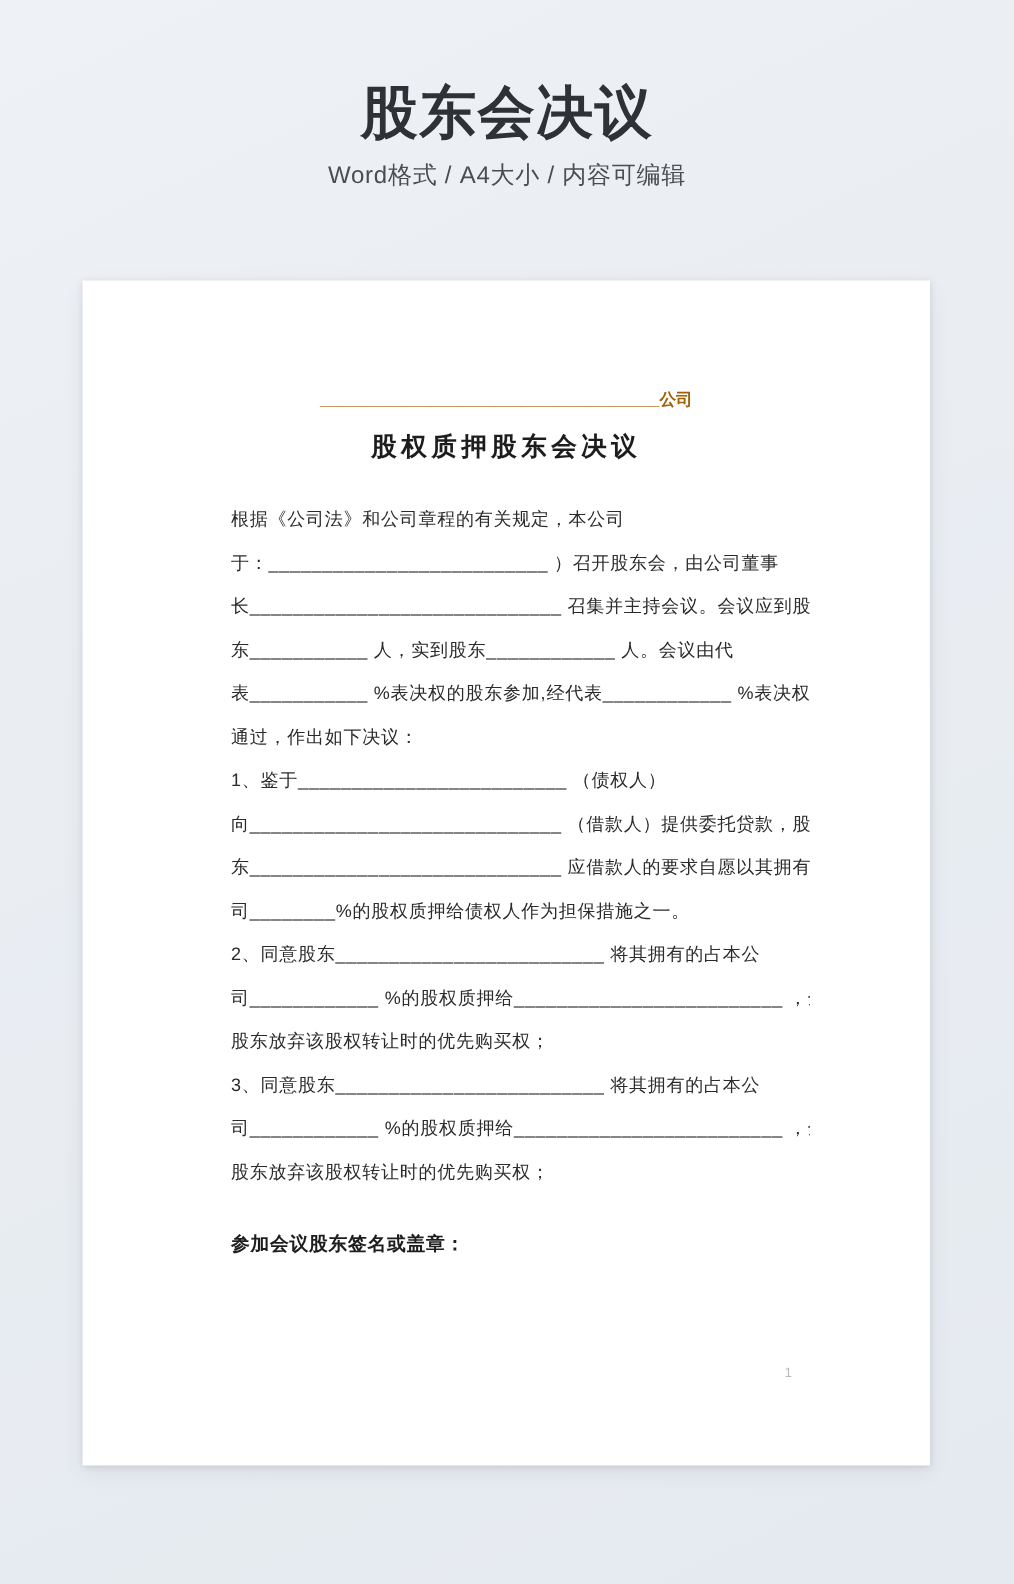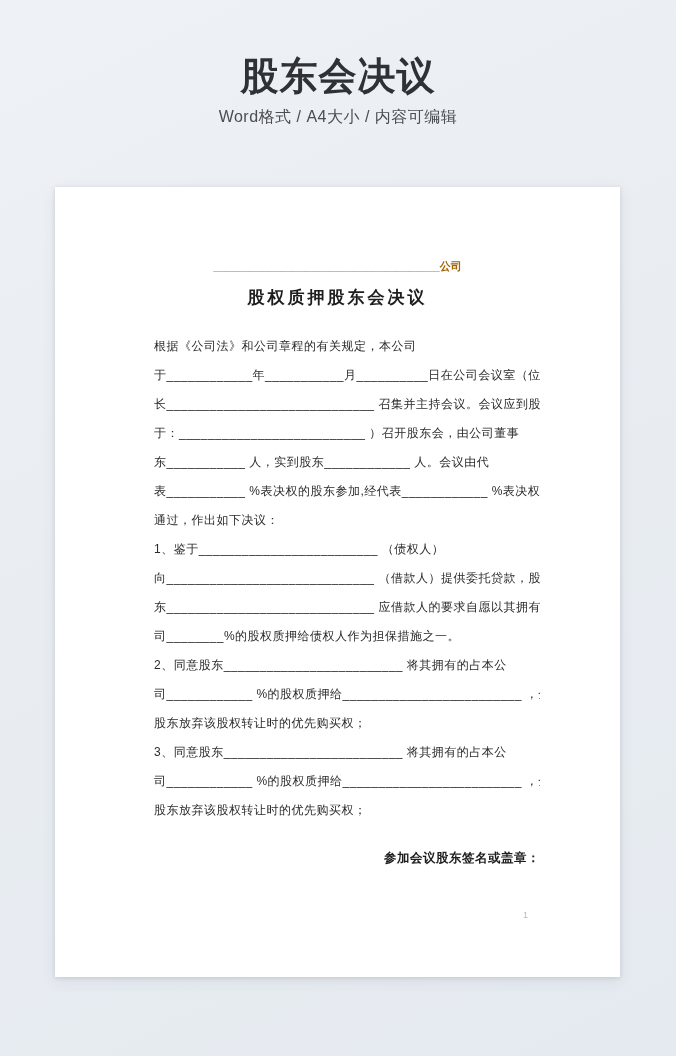--- a/index.html
+++ b/index.html
@@ -76,21 +76,20 @@
     white-space: nowrap;
     overflow: hidden;
   }
   .signature-line {
     margin-top: 19px;
     font-weight: bold;
     font-size: 12.5px;
     height: 29px;
     line-height: 29px;
     color: #1d1d1d;
-    text-align: right;
   }
   .page-number {
     position: absolute;
     left: 468px;
     top: 723px;
     font-size: 9px;
     color: #b7babe;
   }
 </style>
 </head>
@@ -101,23 +100,22 @@
   <p>Word格式 / A4大小 / 内容可编辑</p>
 </div>
 
 <div class="paper">
   <div class="company-line"><span>_____________________________________</span><span>公司</span></div>
 
   <h2 class="doc-title">股权质押股东会决议</h2>
 
   <div class="doc-body">
     <div class="doc-line">根据《公司法》和公司章程的有关规定，本公司</div>
-    <div class="doc-line">于____________年___________月__________日在公司会议室（位</div>
+    <div class="doc-line">于：__________________________ ）召开股东会，由公司董事</div>
     <div class="doc-line">长_____________________________ 召集并主持会议。会议应到股</div>
-    <div class="doc-line">于：__________________________ ）召开股东会，由公司董事</div>
     <div class="doc-line">东___________ 人，实到股东____________ 人。会议由代</div>
     <div class="doc-line">表___________ %表决权的股东参加,经代表____________ %表决权的股东</div>
     <div class="doc-line">通过，作出如下决议：</div>
     <div class="doc-line">1、鉴于_________________________ （债权人）</div>
     <div class="doc-line">向_____________________________ （借款人）提供委托贷款，股</div>
     <div class="doc-line">东_____________________________ 应借款人的要求自愿以其拥有的占本公</div>
     <div class="doc-line">司________%的股权质押给债权人作为担保措施之一。</div>
     <div class="doc-line">2、同意股东_________________________ 将其拥有的占本公</div>
     <div class="doc-line">司____________ %的股权质押给_________________________ ，全体</div>
     <div class="doc-line">股东放弃该股权转让时的优先购买权；</div>

